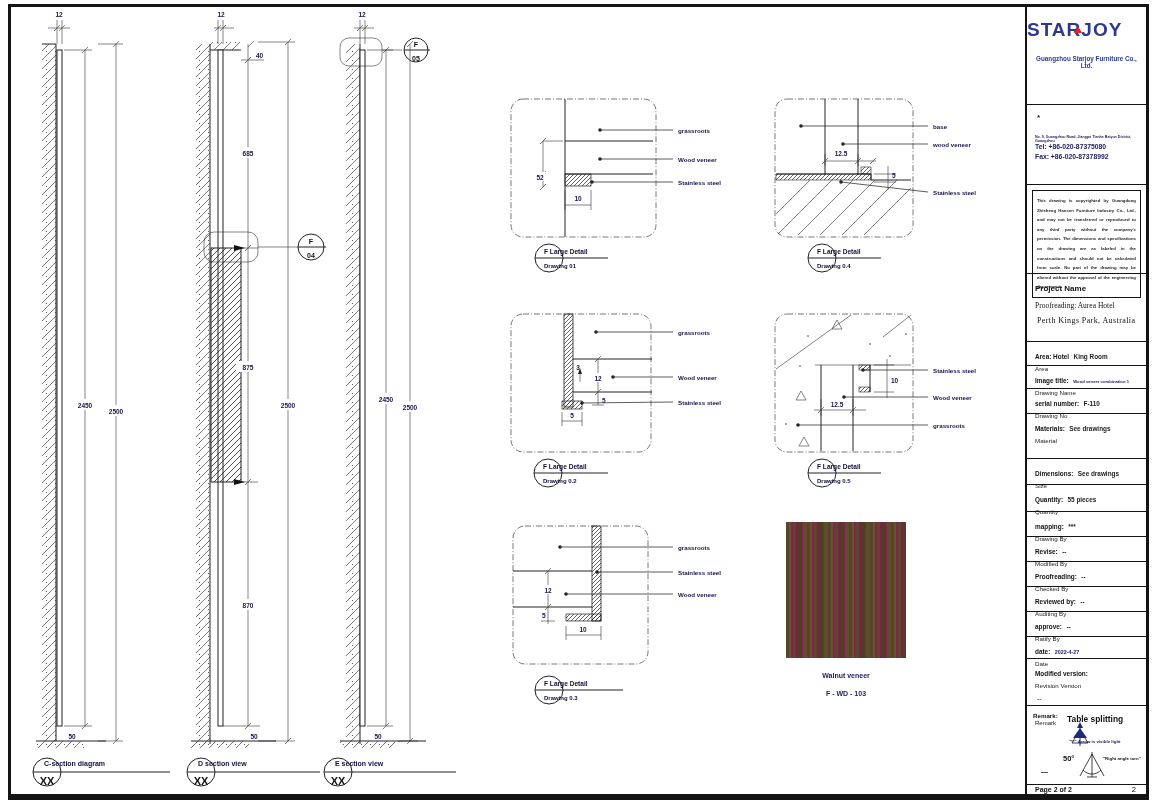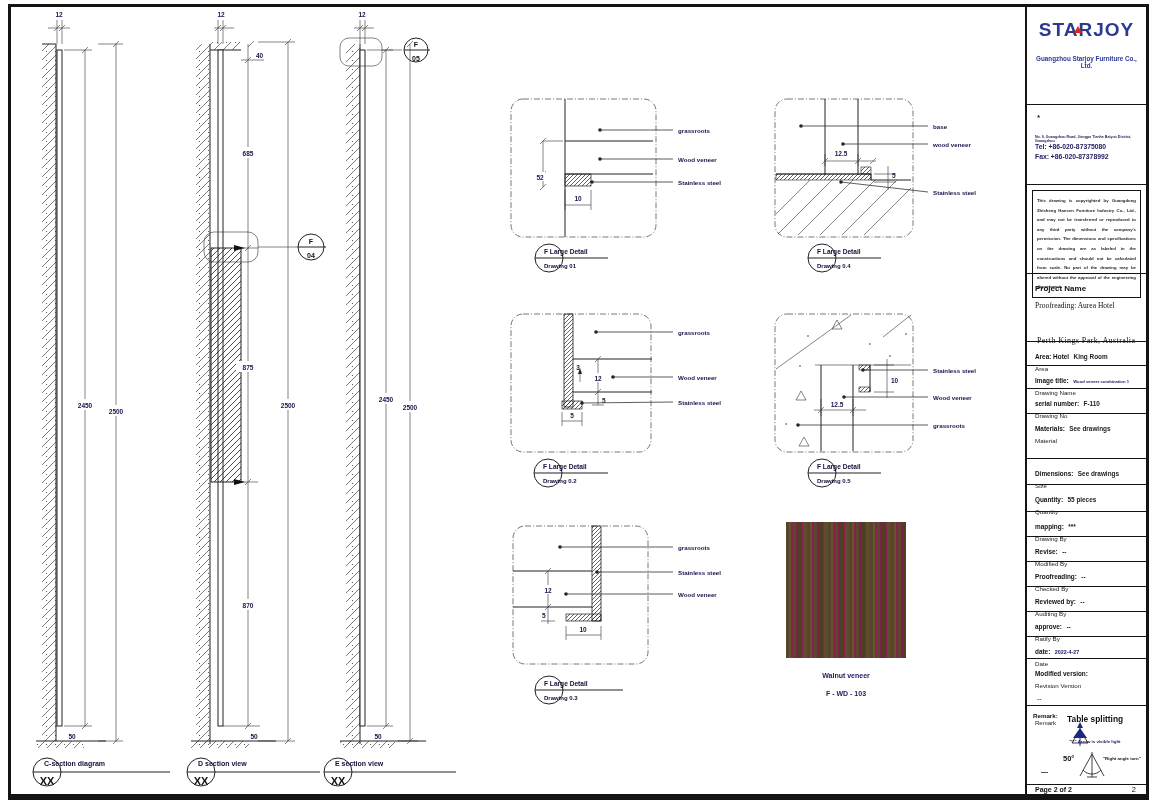--- a/index.html
+++ b/index.html
@@ -3,32 +3,32 @@
 <meta charset="utf-8">
 <style>
   html,body{margin:0;padding:0;background:#fff;}
   body{width:1157px;height:808px;overflow:hidden;font-family:"Liberation Sans",sans-serif;}
   .sheet{position:absolute;left:0;top:0;width:1157px;height:808px;background:#fff;}
   .frame{position:absolute;left:8px;top:4px;width:1141px;height:796px;border:3px solid #141414;border-bottom-width:6px;box-sizing:border-box;}
   .draw{position:absolute;left:8px;top:4px;}
   
   .tb{position:absolute;left:1025px;top:4px;width:124px;height:796px;border-left:2px solid #141414;border-top:3px solid #141414;border-right:3px solid #141414;border-bottom:6px solid #141414;box-sizing:border-box;background:#fff;display:flex;flex-direction:column;}
   .tbrow{border-bottom:1.2px solid #141414;box-sizing:border-box;position:relative;flex:0 0 auto;}
-  .logo-wrap{text-align:center;padding-top:12px;position:relative;}
+  .logo-wrap{padding-top:12px;position:relative;}
   .logo{font-size:19px;font-weight:bold;letter-spacing:1px;color:#2b3990;}
   .logo-tri{position:absolute;left:47px;top:19px;width:0;height:0;border-left:4px solid transparent;border-right:4px solid transparent;border-bottom:7px solid #e1251b;}
   .coname{margin-top:14px;font-size:6.3px;font-weight:bold;color:#2b3990;text-align:center;padding:0 4px;}
   .star{font-size:8px;font-weight:bold;color:#222;position:absolute;left:10px;top:8px;}
   .addr{position:absolute;left:8px;right:4px;top:30px;font-size:3.6px;font-weight:bold;color:#1b1b5e;}
   .tel{position:absolute;left:8px;top:38px;font-size:6.8px;font-weight:bold;color:#1b1b5e;}
   .fax{position:absolute;left:8px;top:48px;font-size:6.8px;font-weight:bold;color:#1b1b5e;}
   .discbox{margin:5px;border:1.6px solid #141414;padding:5px 4px;font-size:4.3px;line-height:9.6px;font-weight:bold;color:#262626;text-align:justify;}
   .projhdr{font-size:8px;font-weight:bold;color:#111;padding:10px 0 0 8px;}
   .projname{font-size:7.5px;color:#111;padding:8px 0 0 8px;font-family:"Liberation Serif",serif;}
-  .projloc{font-size:8px;color:#111;padding:6px 0 0 10px;font-family:"Liberation Serif",serif;letter-spacing:.4px;margin-top:20px;}
+  .projloc{font-size:8px;color:#111;padding:6px 0 0 10px;font-family:"Liberation Serif",serif;letter-spacing:.4px;}
   .row-inner{padding:3px 0 0 8px;}
   .lab{font-size:6.4px;font-weight:bold;color:#111;}
   .val{font-size:6.4px;font-weight:bold;color:#222;}
   .val-tiny{font-size:4.2px;font-weight:bold;color:#1b1b5e;}
   .sub{font-size:6.2px;color:#222;padding:2px 0 0 8px;}
   .revval{font-size:7px;color:#222;padding:6px 0 0 10px;}
   .remark-label{position:absolute;left:6px;top:6px;font-size:6.2px;font-weight:bold;color:#111;}
   .remark-sub{position:absolute;left:8px;top:14px;font-size:6px;color:#222;}
   .remark-title{position:absolute;left:40px;top:8px;font-size:8.4px;font-weight:bold;color:#111;text-align:center;}
   .remark-note1{position:absolute;left:42px;top:33px;font-size:4.4px;font-weight:bold;color:#1b1b5e;}

